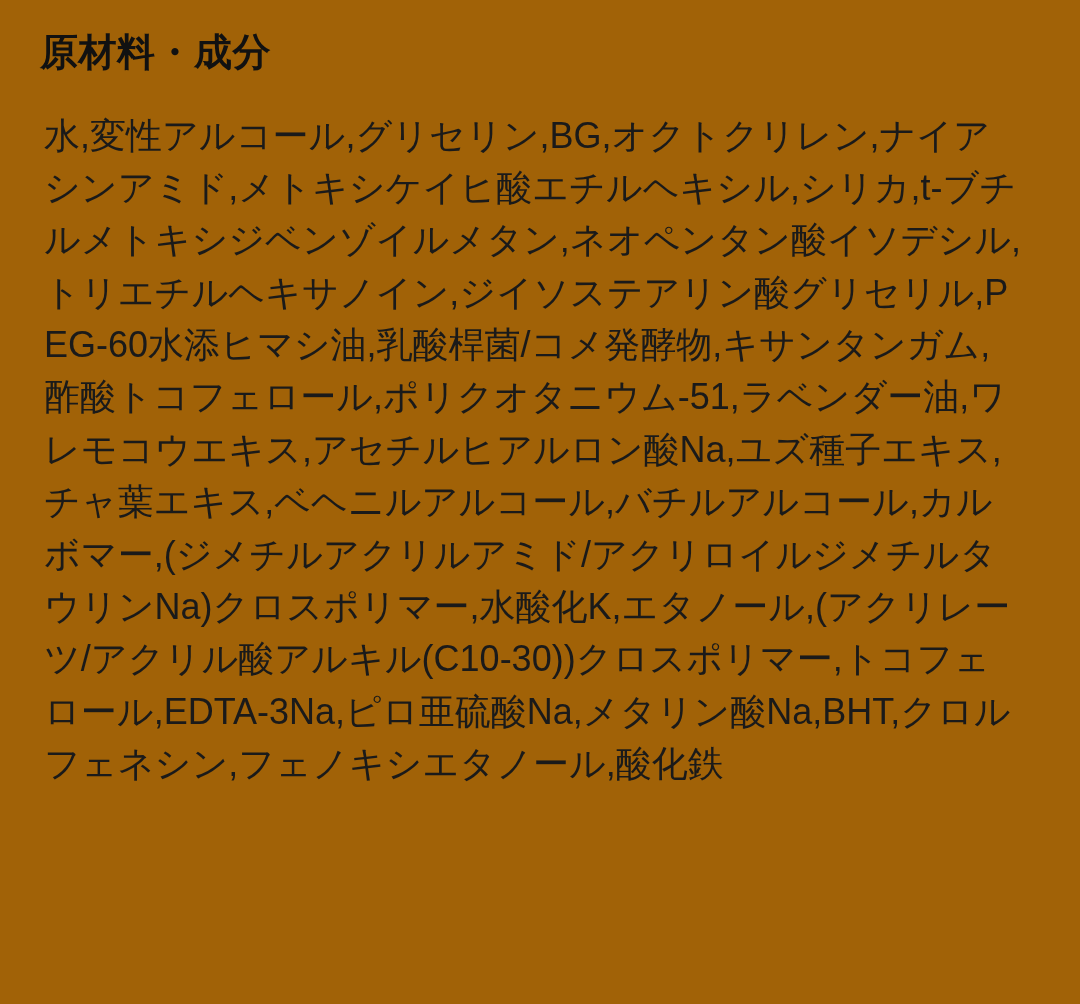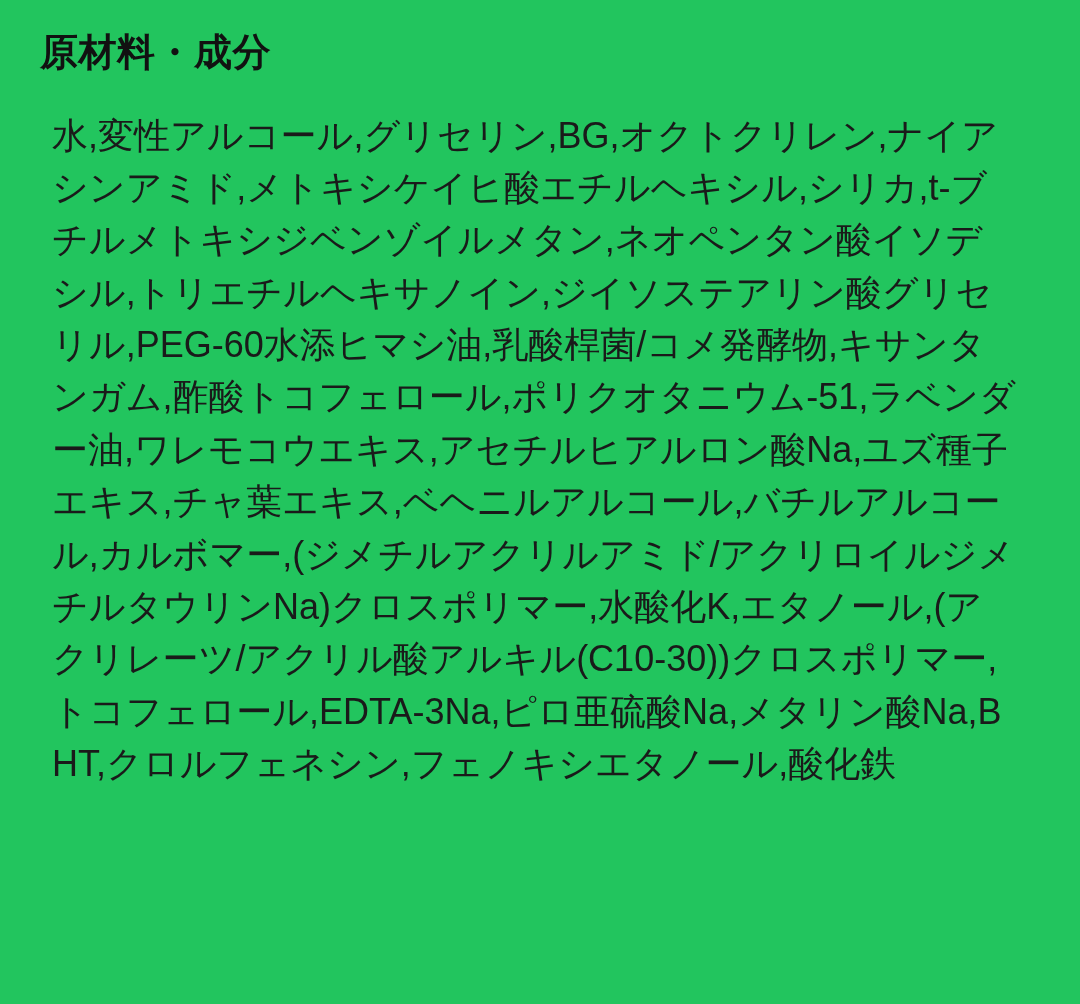--- a/index.html
+++ b/index.html
@@ -12,40 +12,40 @@
     height: 1004px;
     font-family: "Liberation Sans", "DejaVu Sans", sans-serif;
     color: #1a1a1a;
     overflow: hidden;
   }
   .page {
     box-sizing: border-box;
     width: 1080px;
     height: 1004px;
     padding: 30px 52px 0 40px;
-    background: #22c55e;
+    background: #a16207;
   }
   .section-title {
     font-size: 38px;
     font-weight: 700;
     letter-spacing: 0.5px;
     line-height: 1.2;
     margin: 0 0 34px 0;
     color: #111111;
   }
   .ingredients-body {
     font-size: 36px;
     font-weight: 400;
     line-height: 1.455;
     letter-spacing: 0px;
     color: #1a1a1a;
     word-break: break-all;
     white-space: normal;
     text-align: left;
-    margin: 12px;
+    margin: 4px;
   }
 </style>
 </head>
 <body>
 
 <div class="page">
   <h2 class="section-title">原材料・成分</h2>
   <p class="ingredients-body">水,変性アルコール,グリセリン,BG,オクトクリレン,ナイアシンアミド,メトキシケイヒ酸エチルヘキシル,シリカ,t-ブチルメトキシジベンゾイルメタン,ネオペンタン酸イソデシル,トリエチルヘキサノイン,ジイソステアリン酸グリセリル,PEG-60水添ヒマシ油,乳酸桿菌/コメ発酵物,キサンタンガム,酢酸トコフェロール,ポリクオタニウム-51,ラベンダー油,ワレモコウエキス,アセチルヒアルロン酸Na,ユズ種子エキス,チャ葉エキス,ベヘニルアルコール,バチルアルコール,カルボマー,(ジメチルアクリルアミド/アクリロイルジメチルタウリンNa)クロスポリマー,水酸化K,エタノール,(アクリレーツ/アクリル酸アルキル(C10-30))クロスポリマー,トコフェロール,EDTA-3Na,ピロ亜硫酸Na,メタリン酸Na,BHT,クロルフェネシン,フェノキシエタノール,酸化鉄</p>
 </div>
 

